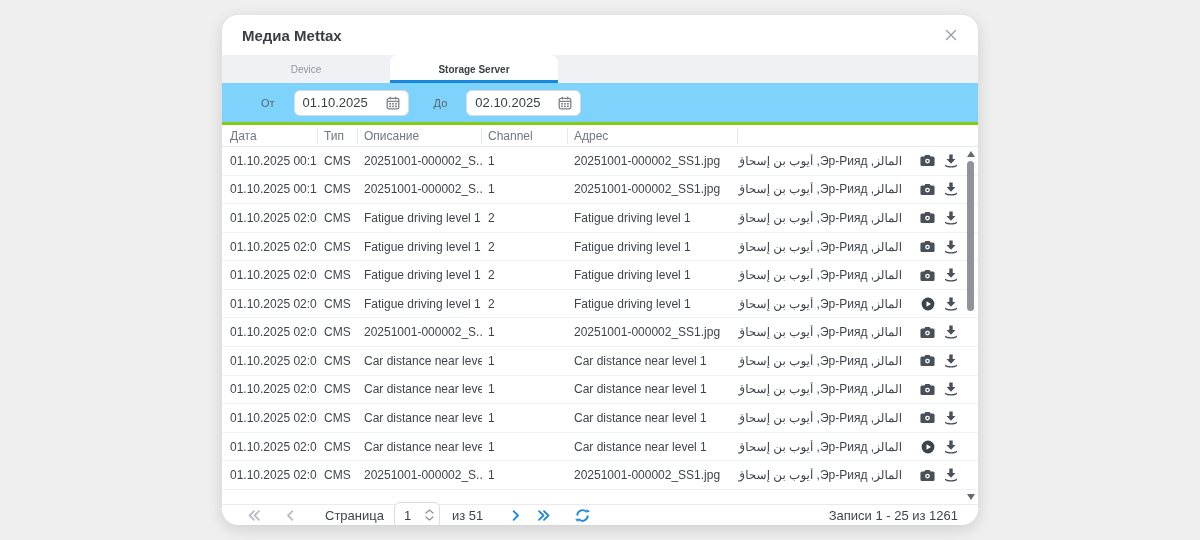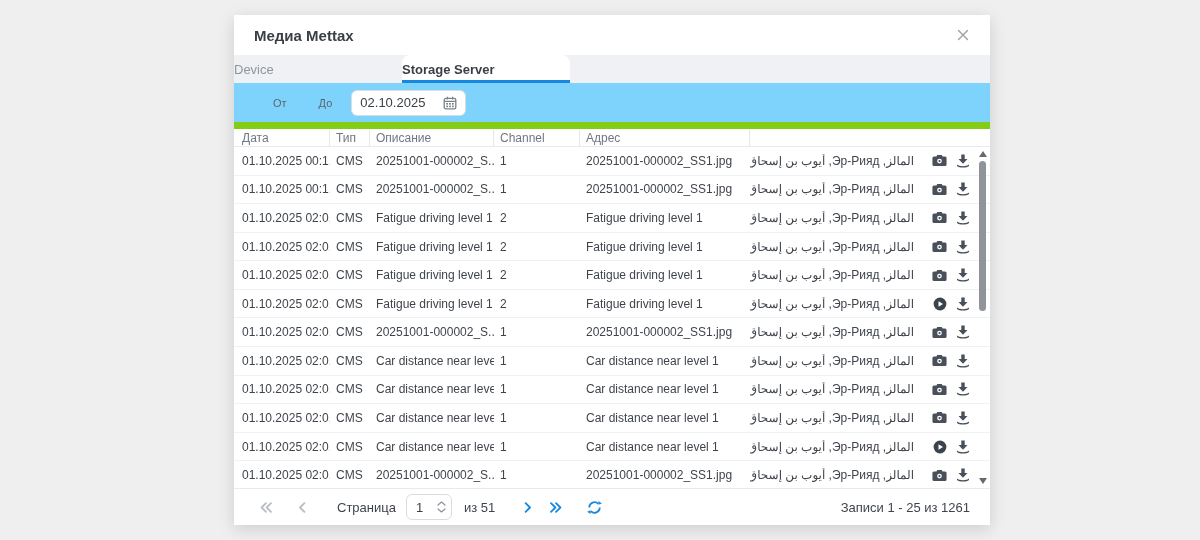--- a/index.html
+++ b/index.html
@@ -1,62 +1,62 @@
 <!DOCTYPE html>
 <html><head>
 <meta charset="utf-8">
 <style>
   * { margin:0; padding:0; box-sizing:border-box; }
   html,body { width:1200px; height:540px; }
   body { font-family:"Liberation Sans", sans-serif; }
   .page { position:relative; width:1200px; height:540px; background:#efefef; overflow:hidden; }
-  .modal { position:absolute; left:234px; top:15px; width:756px; height:510px; background:#fff;
-           border-radius:0; box-shadow:0 4px 16px rgba(0,0,0,.14); display:flex; flex-direction:column; overflow:hidden; }
+  .modal { position:absolute; left:222px; top:15px; width:756px; height:510px; background:#fff;
+           border-radius:16px; box-shadow:0 4px 16px rgba(0,0,0,.14); display:flex; flex-direction:column; overflow:hidden; }
   
   .mheader { height:40px; display:flex; align-items:center; padding:0 18px 0 20px; flex:0 0 auto; }
   .mtitle { font-size:15px; font-weight:700; color:#3a3f45; }
   .mclose { margin-left:auto; width:18px; height:18px; display:flex; align-items:center; justify-content:center; cursor:pointer; }
   
   .tabbar { height:28px; background:#f0f1f4; display:flex; flex:0 0 auto; }
-  .tab { width:168px; display:flex; align-items:center; justify-content:flex-start; font-size:13px; cursor:pointer; position:relative; }
+  .tab { width:168px; display:flex; align-items:center; justify-content:center; font-size:10px; cursor:pointer; position:relative; }
   .tab.inactive { color:#8f96a0; }
   .tab.active { background:#fff; color:#3a3f45; font-weight:700; border-radius:8px 8px 0 0; }
   .tab.active::after { content:""; position:absolute; left:0; right:0; bottom:0; height:3px; background:#1788dd; }
   
   .filterbar { height:39px; display:flex; align-items:center; padding-left:39px; flex:0 0 auto; background:#7dd3fc;gap:12px; }
   .flabel { font-size:11px; color:#5d646e; margin-right:7px; }
   .dateinput { width:115px; height:26px; border:1px solid #d9dce1; border-radius:6px; background:#fff;
                display:flex; align-items:center; padding:0 8px; font-size:13px; color:#3a3f45; cursor:text; }
   .dateinput .cal { margin-left:auto; display:flex; }
   .gap-do { margin-left:13px; }
   .searchbtn { margin-left:28px; height:30px; padding:0 15px; background:#fff; border:1px solid #ced3d9; border-radius:8px;
                display:flex; align-items:center; gap:8px; font-size:13px; font-weight:700; color:#3a3f45; cursor:pointer;
                font-family:"Liberation Sans", sans-serif; }
   
-  .theader { height:25px; display:flex; align-items:center; border-top:7px solid #84cc16; border-bottom:1px solid #e8eaee;
+  .theader { height:25px; display:flex; align-items:center; border-top:3px solid #84cc16; border-bottom:1px solid #e8eaee;
              font-size:12px; color:#707783; flex:0 0 auto; padding-right:14px; }
   .hcell { padding:0 6px; height:16px; line-height:16px; border-right:1px solid #e5e7ea; white-space:nowrap; overflow:hidden; }
   .hcell:first-child { padding-left:8px; }
   .hcell.last { border-right:none; }
   .c-date { width:96px; } .c-type { width:40px; } .c-desc { width:124px; } .c-ch { width:86px; }
   .c-name { width:170px; } .c-addr { width:170px; } .c-act { width:56px; }
   .tbody { position:relative; flex:1 1 auto; overflow:hidden; }
   .row { display:flex; align-items:center; height:28.58px; border-bottom:1px solid #eef0f2; font-size:12px; color:#3f444c; }
   .cell { padding:0 6px; white-space:nowrap; overflow:hidden; }
   .cell.c-date { padding-left:8px; }
   .cell.c-addr { direction:rtl; }
   .cell.c-act { display:flex; align-items:center; justify-content:flex-end; gap:9px; padding-right:6px; overflow:visible; }
   .aicon { display:flex; cursor:pointer; }
   
   .sb { position:absolute; top:0; right:3px; bottom:0; width:9px; }
   .sb-up { position:absolute; top:4px; left:1px; width:0; height:0; border-left:4px solid transparent; border-right:4px solid transparent; border-bottom:6px solid #646a73; }
   .sb-down { position:absolute; bottom:4px; left:1px; width:0; height:0; border-left:4px solid transparent; border-right:4px solid transparent; border-top:6px solid #646a73; }
   .sb-thumb { position:absolute; top:14px; left:1px; width:7px; height:150px; border-radius:4px; background:#8f949b; cursor:grab; }
   
-  .mfooter { height:37px; border-top:1px solid #e8eaee; display:flex; align-items:center; padding:0 20px 0 25px;
+  .mfooter { height:21px; border-top:1px solid #e8eaee; display:flex; align-items:center; padding:0 20px 0 25px;
              font-size:13px; color:#3f444c; flex:0 0 auto; }
   .pnav { display:flex; cursor:pointer; }
   .lbl-page { margin-left:30px; }
   .spinner { margin-left:10px; width:46px; height:26px; border:1px solid #d9dce1; border-radius:6px; background:#fff;
              display:flex; align-items:center; padding:0 5px 0 9px; font-size:13px; color:#3a3f45; }
   .spin-btns { margin-left:auto; display:flex; flex-direction:column; gap:2px; }
   .spin-btns span { display:flex; cursor:pointer; }
   .lbl-of { margin-left:12px; }
   .m28 { margin-left:28px; } .m16 { margin-left:16px; } .m24 { margin-left:24px; }
   .records { margin-left:auto; }
@@ -80,20 +80,37 @@
       <div class="tab inactive">
         <span>Device</span>
       </div>
       <div class="tab active">
         <span>Storage Server</span>
       </div>
     </div>
 
     <div class="filterbar">
       <span class="flabel">От</span>
+      <div class="dateinput">
+        <span>01.10.2025</span>
+        <span class="cal">
+          <svg width="14" height="14" viewBox="0 0 14 14" fill="none">
+            <rect x="1.2" y="2.4" width="11.6" height="10.4" rx="1.6" stroke="#7b828c" stroke-width="1.3"></rect>
+            <path d="M4.4 0.8 v2.8 M9.6 0.8 v2.8 M1.2 5.4 H12.8" stroke="#7b828c" stroke-width="1.3"></path>
+            <g fill="#7b828c">
+                <rect x="3.2" y="7" width="1.8" height="1.6"></rect>
+                <rect x="6.1" y="7" width="1.8" height="1.6"></rect>
+                <rect x="9" y="7" width="1.8" height="1.6"></rect>
+                <rect x="3.2" y="9.6" width="1.8" height="1.6"></rect>
+                <rect x="6.1" y="9.6" width="1.8" height="1.6"></rect>
+                <rect x="9" y="9.6" width="1.8" height="1.6"></rect>
+              </g>
+          </svg>
+        </span>
+      </div>
       <span class="flabel gap-do">До</span>
       <div class="dateinput">
         <span>02.10.2025</span>
         <span class="cal">
           <svg width="14" height="14" viewBox="0 0 14 14" fill="none">
             <rect x="1.2" y="2.4" width="11.6" height="10.4" rx="1.6" stroke="#7b828c" stroke-width="1.3"></rect>
             <path d="M4.4 0.8 v2.8 M9.6 0.8 v2.8 M1.2 5.4 H12.8" stroke="#7b828c" stroke-width="1.3"></path>
             <g fill="#7b828c">
                 <rect x="3.2" y="7" width="1.8" height="1.6"></rect>
                 <rect x="6.1" y="7" width="1.8" height="1.6"></rect>

